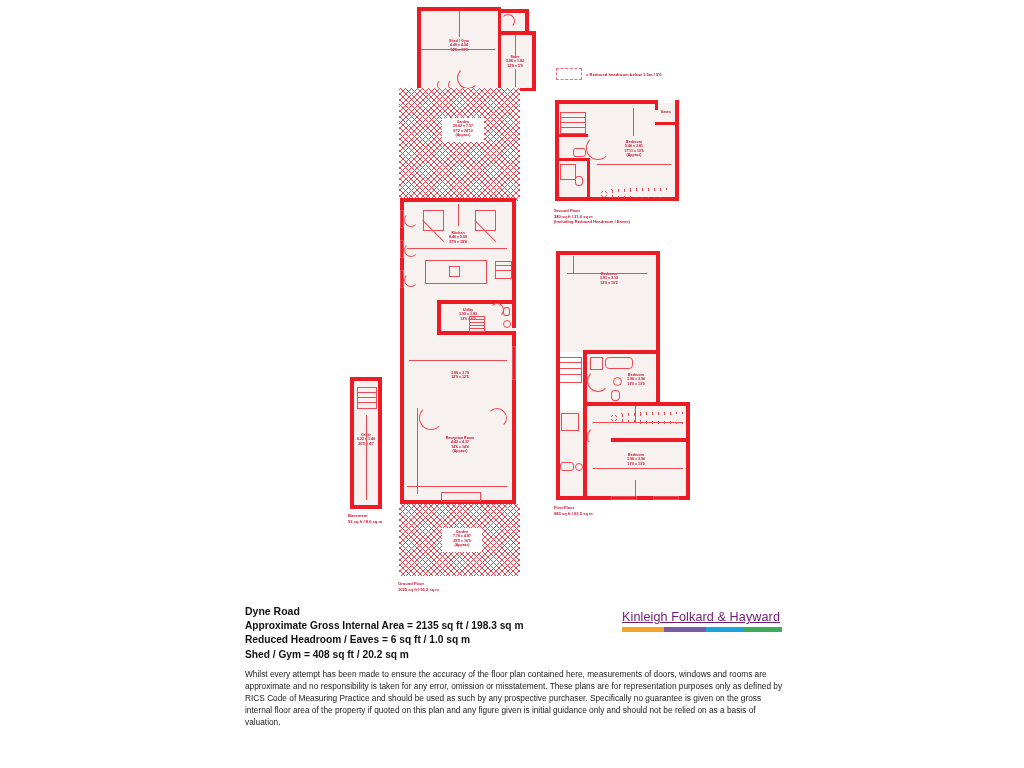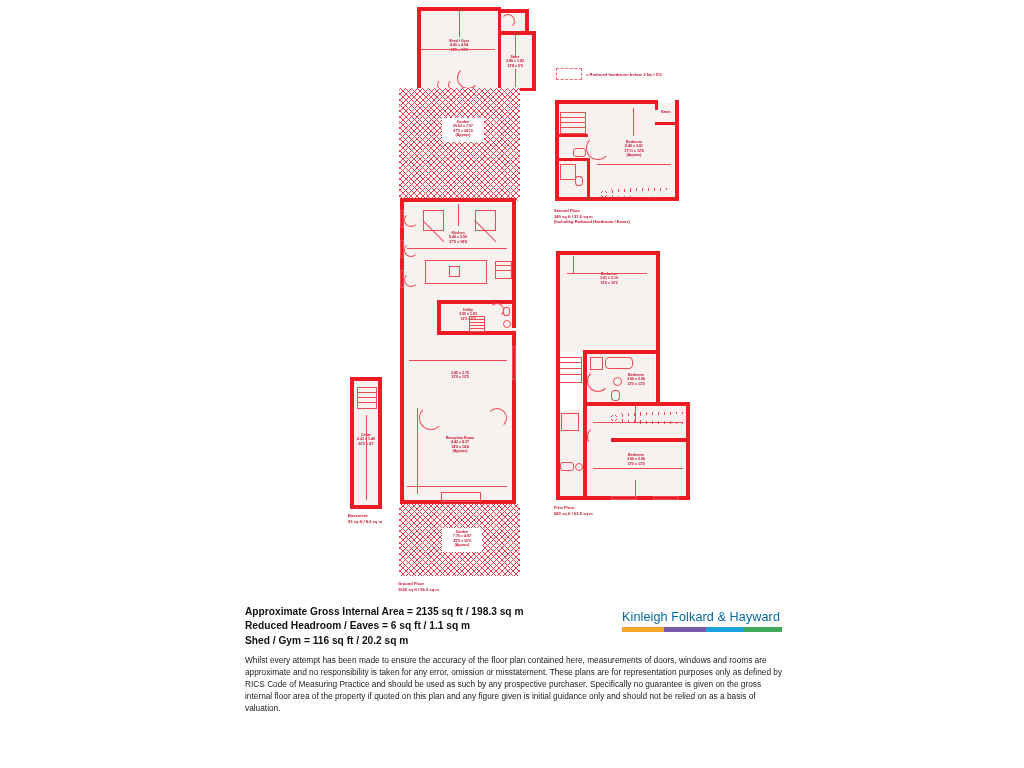--- a/index.html
+++ b/index.html
@@ -99,21 +99,21 @@
   }
   #legend .txt { font-size:4.2px; color:#c8102e; font-weight:bold; white-space:nowrap; }
 
   
   #footer { position:absolute; left:245px; top:605px; width:545px; }
   #addr { font-size:10.5px; font-weight:bold; color:#111; margin-bottom:2px; }
   .sumline { font-size:10.2px; font-weight:bold; color:#111; line-height:1.42; white-space:nowrap; }
   #disclaimer { margin-top:7px; font-size:8.3px; color:#222; line-height:1.42; width:545px; }
 
   #brand { position:absolute; left:622px; top:610px; width:162px; }
-  #brandname { font-size:12.6px; color:#0369a1; letter-spacing:0.1px; white-space:nowrap; }
+  #brandname { font-size:12.6px; color:#701a75; letter-spacing:0.1px; white-space:nowrap;text-decoration:underline; }
   #brandbars { display:flex; margin-top:3px; height:5px; width:160px; }
   #brandbars div { height:100%; }
 </style>
 </head>
 <body>
 
 <div class="plan" style="left:415px; top:5px; width:125px; height:88px;">
   <div class="room" style="left:4px; top:4px; width:80px; height:80px;"></div>
   <div class="room" style="left:84px; top:28px; width:33px; height:56px;"></div>
   <div class="room" style="left:84px; top:6px; width:26px; height:22px;"></div>
@@ -389,23 +389,24 @@
   <div class="fx" style="left:7px; top:212px; width:14px; height:9px; border-radius:3px;"></div>
   <div class="fx" style="left:22px; top:213px; width:8px; height:8px; border-radius:50%;"></div>
 
   <div class="floorlbl" style="left:1px; top:255px;">
     <span>First Floor</span>
     <span>683 sq ft / 63.5 sq m</span>
   </div>
 </div>
 
 <div id="footer">
+  <div id="addr">Dyne Road</div>
   <div class="sumline">Approximate Gross Internal Area = 2135 sq ft / 198.3 sq m</div>
-  <div class="sumline">Reduced Headroom / Eaves = 6 sq ft / 1.1 sq m</div>
-  <div class="sumline">Shed / Gym = 116 sq ft / 20.2 sq m</div>
+  <div class="sumline">Reduced Headroom / Eaves = 6 sq ft / 1.0 sq m</div>
+  <div class="sumline">Shed / Gym = 408 sq ft / 20.2 sq m</div>
   <div id="disclaimer">Whilst every attempt has been made to ensure the accuracy of the floor plan contained here, measurements of doors, windows and rooms are approximate and no responsibility is taken for any error, omission or misstatement. These plans are for representation purposes only as defined by RICS Code of Measuring Practice and should be used as such by any prospective purchaser. Specifically no guarantee is given on the gross internal floor area of the property if quoted on this plan and any figure given is initial guidance only and should not be relied on as a basis of valuation.</div>
 </div>
 
 <div id="brand">
   <div id="brandname">Kinleigh Folkard &amp; Hayward</div>
   <div id="brandbars">
     <div style="flex: 1.05 1 0%; background: rgb(245, 163, 42);"></div>
     <div style="flex: 1.05 1 0%; background: rgb(123, 90, 166);"></div>
     <div style="flex: 0.95 1 0%; background: rgb(27, 163, 221);"></div>
     <div style="flex: 0.95 1 0%; background: rgb(63, 170, 89);"></div>

